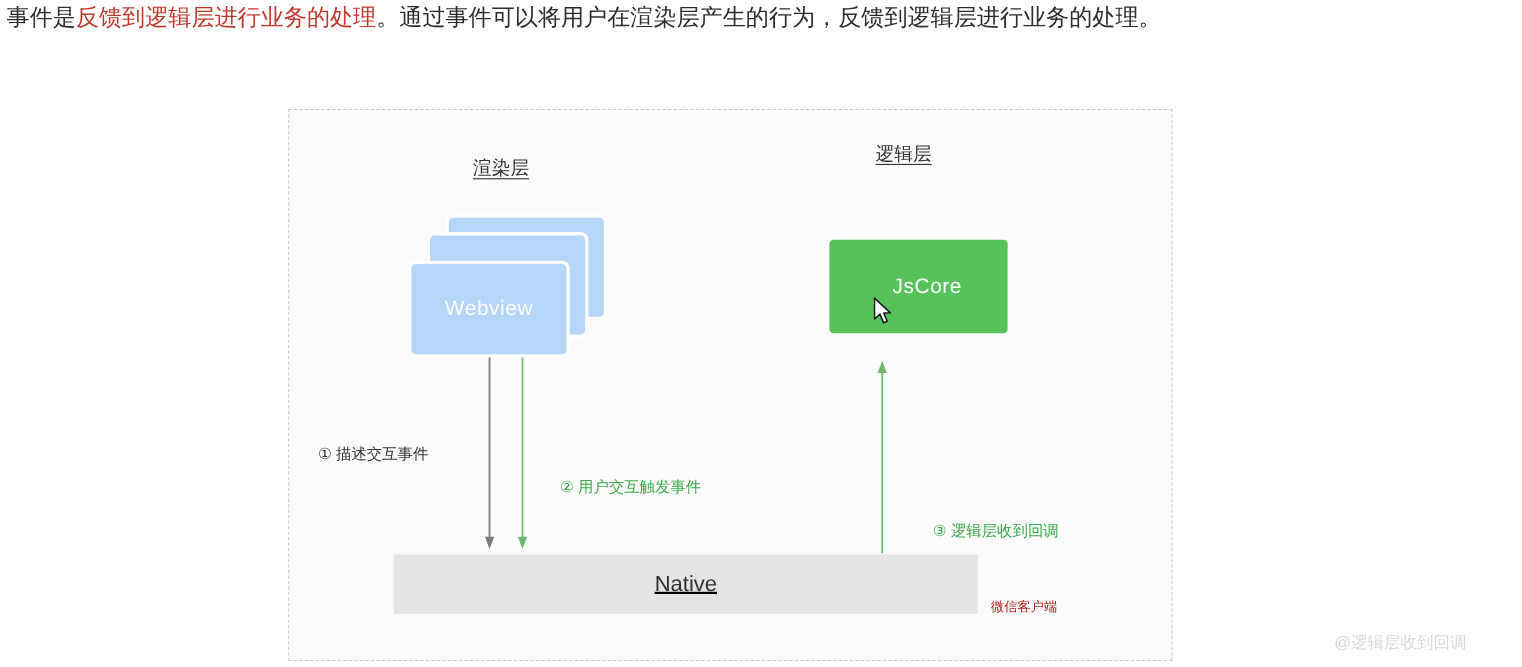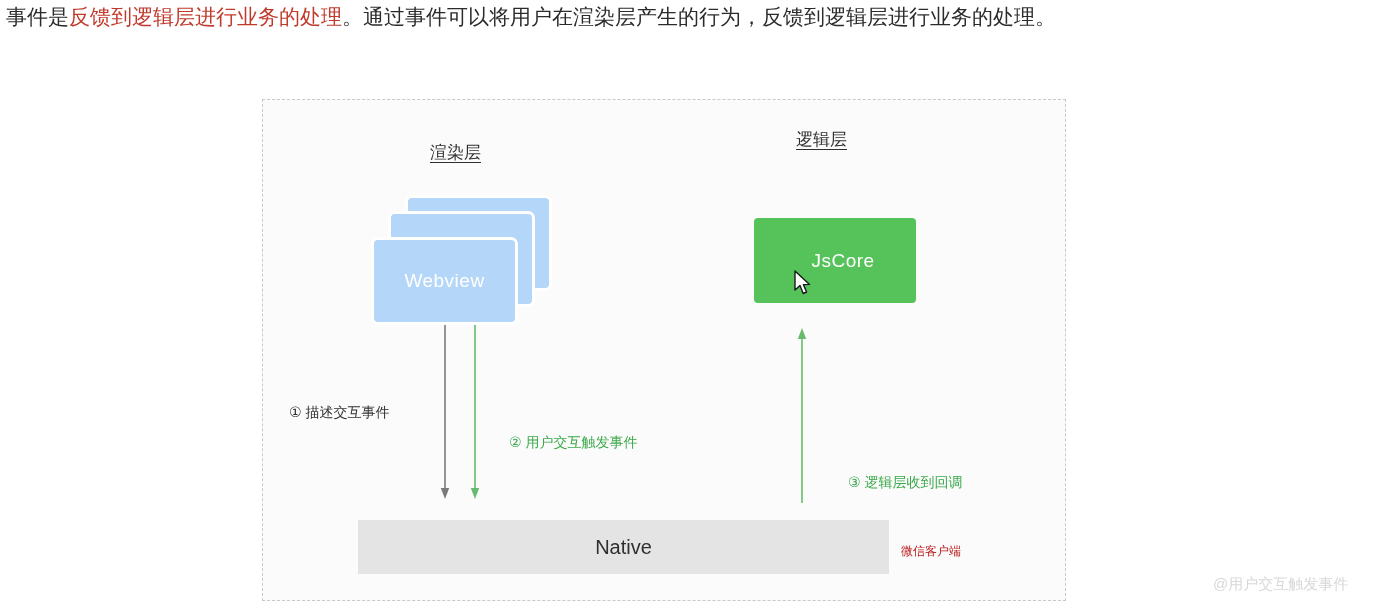--- a/index.html
+++ b/index.html
@@ -194,24 +194,24 @@
   </div>
   <div class="step-label" id="step-2" style="left:246px; top:334px;">
     <span>②</span>
     <span>用户交互触发事件</span>
   </div>
   <div class="step-label" id="step-3" style="left:585px; top:334px;margin-top:40px;">
     <span>③</span>
     <span>逻辑层收到回调</span>
   </div>
 
-  <div id="native-bar" style="left:95px; top:420px;">
+  <div id="native-bar" style="left:95px; top:404px;text-decoration:underline;">
     <span id="native-label">Native</span>
   </div>
   <div id="wechat-client-caption" style="left:638px; top:443px;">微信客户端</div>
 
   <svg id="mouse-cursor" style="left:531px; top:170px;" width="20" height="26" viewBox="0 0 20 26">
     <polygon points="1,1 1,20 6,15.5 9.2,23.5 12.6,22 9.4,14.6 15.5,14.4" fill="#ffffff" stroke="#1a1a1a" stroke-width="1.4" stroke-linejoin="round"></polygon>
   </svg>
 
 </div>
 
-<div id="watermark">@用户交互触发事件</div>
+<div id="watermark">@逻辑层收到回调</div>
 
 </body></html>

